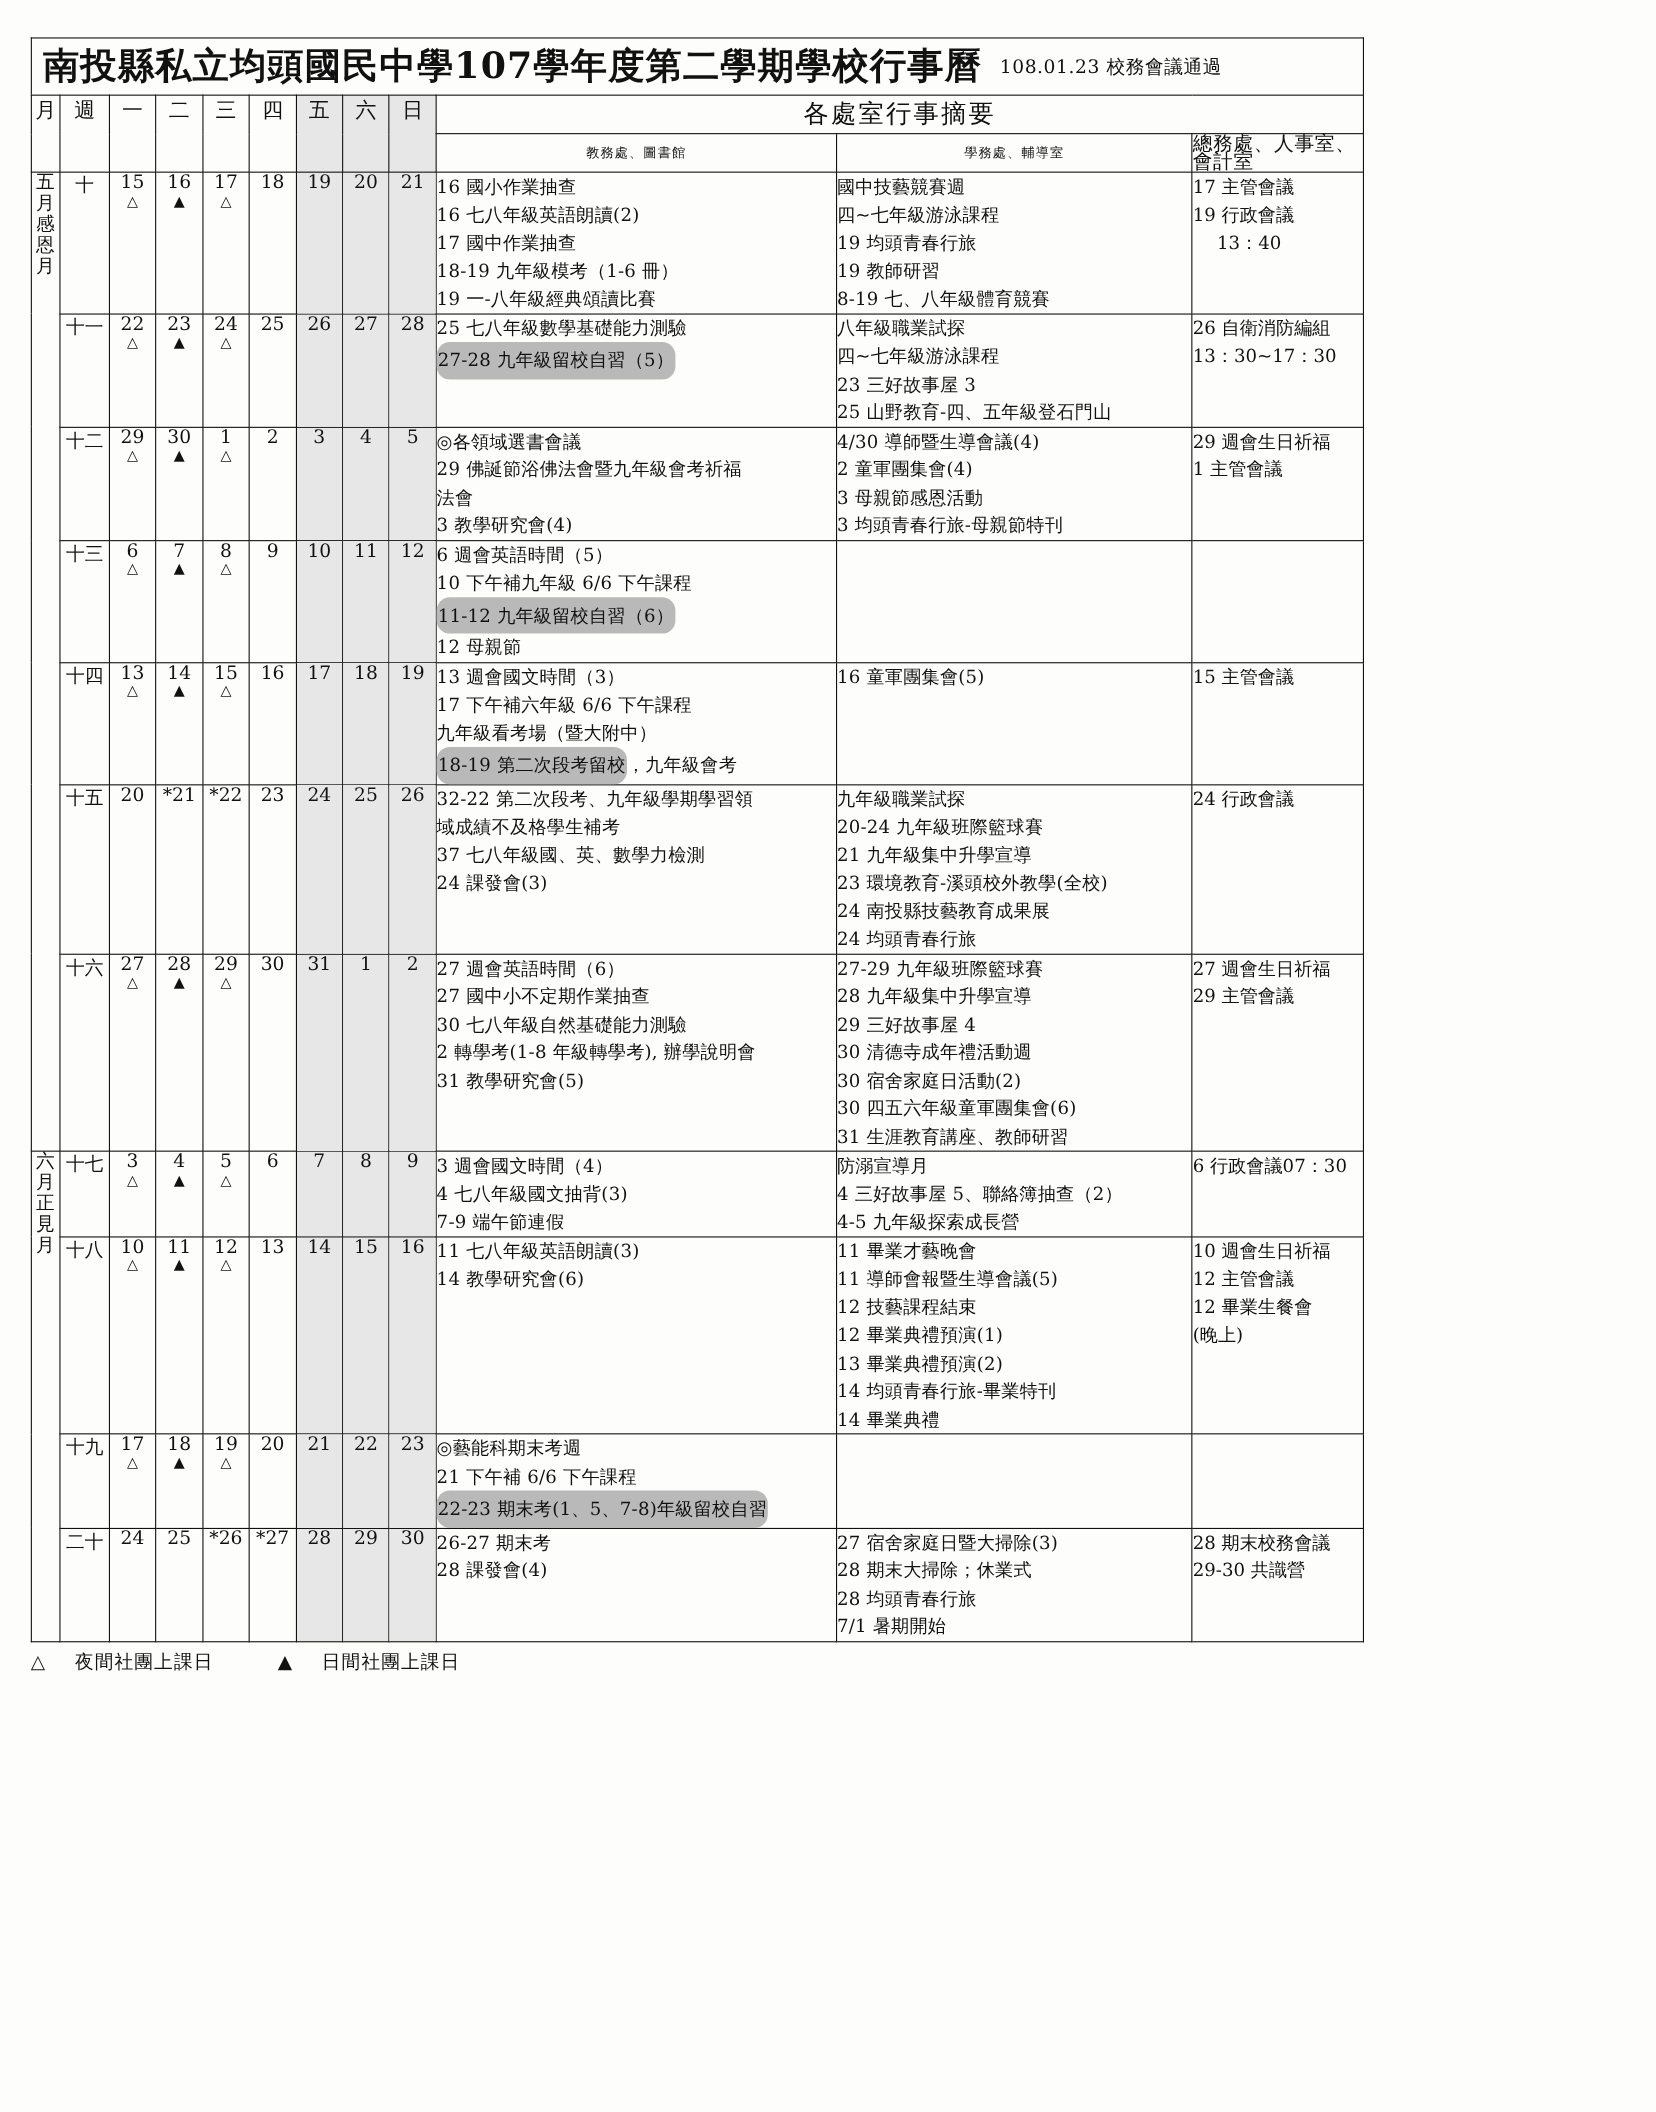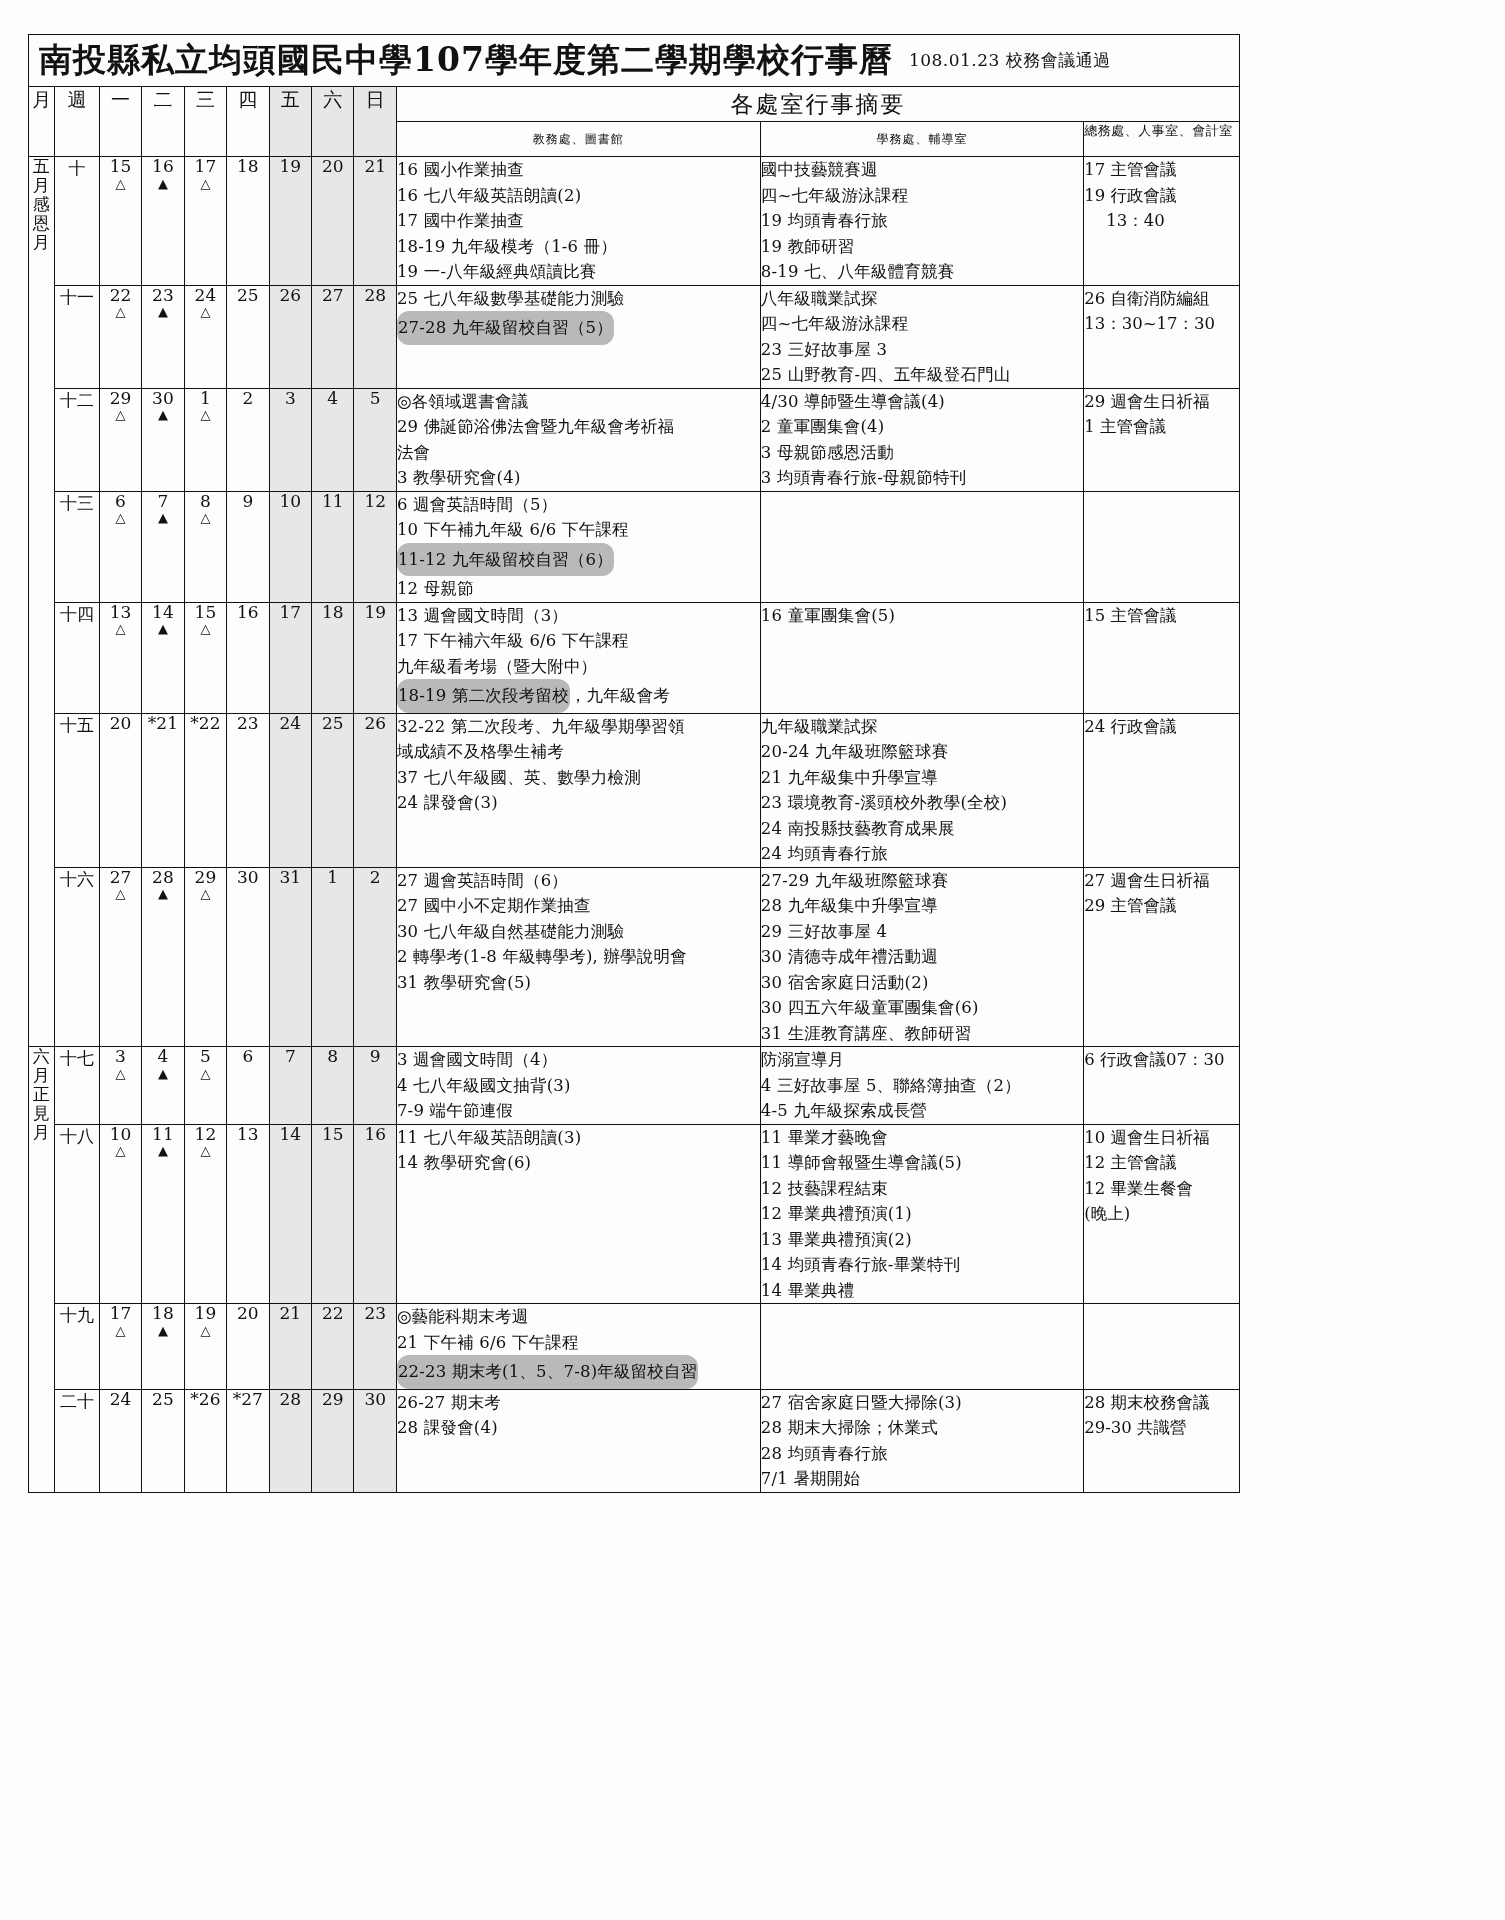--- a/index.html
+++ b/index.html
@@ -85,21 +85,21 @@
   }
   .hdr-dept {
     text-align: center;
     font-size: 12px;
     height: 34px;
     line-height: 34px;
     letter-spacing: 1px;
   }
   .hdr-dept-small {
     text-align: left;
-    font-size: 13px;
+    font-size: 18px;
     line-height: 17px;
     padding: 2px 3px;
     letter-spacing: 0.5px;
   }
 
   
   .sat, .sun { background: #e7e7e7; }
 
   .wk {
     text-align: center;
@@ -702,15 +702,19 @@
               <div>7/1 暑期開始</div>
             </td>
             <td class="gen">
               <div>28 期末校務會議</div>
               <div>29-30 共識營</div>
             </td>
           </tr>
         </tbody>
   </table>
 
+  <div class="legend">
+    <span><span>△</span><span>夜間社團上課日</span></span>
+    <span><span>▲</span><span>日間社團上課日</span></span>
+  </div>
 
 </div>
 </div>
 
 </body></html>

